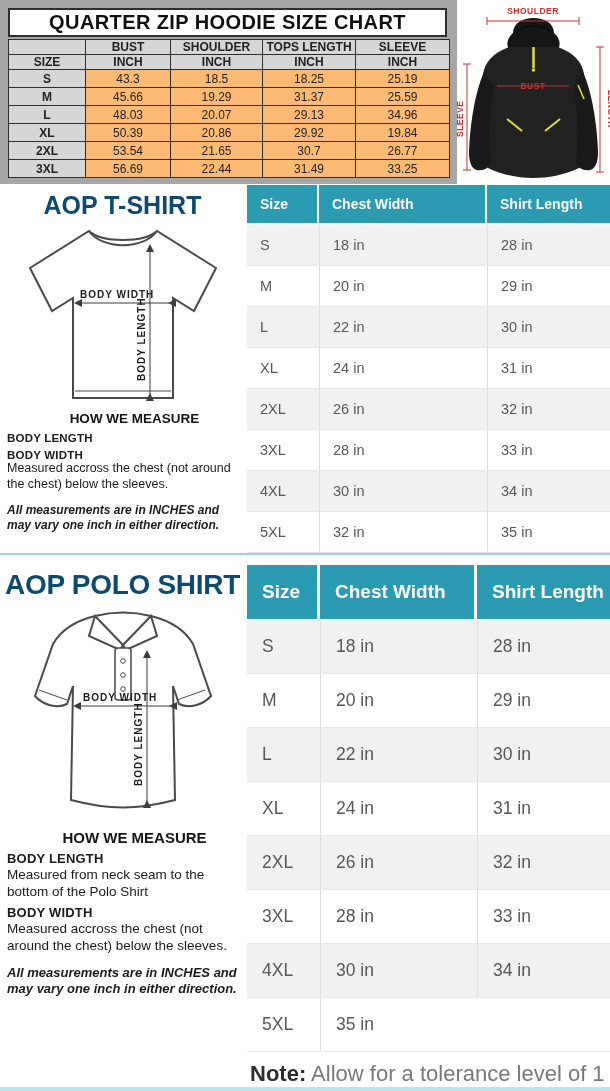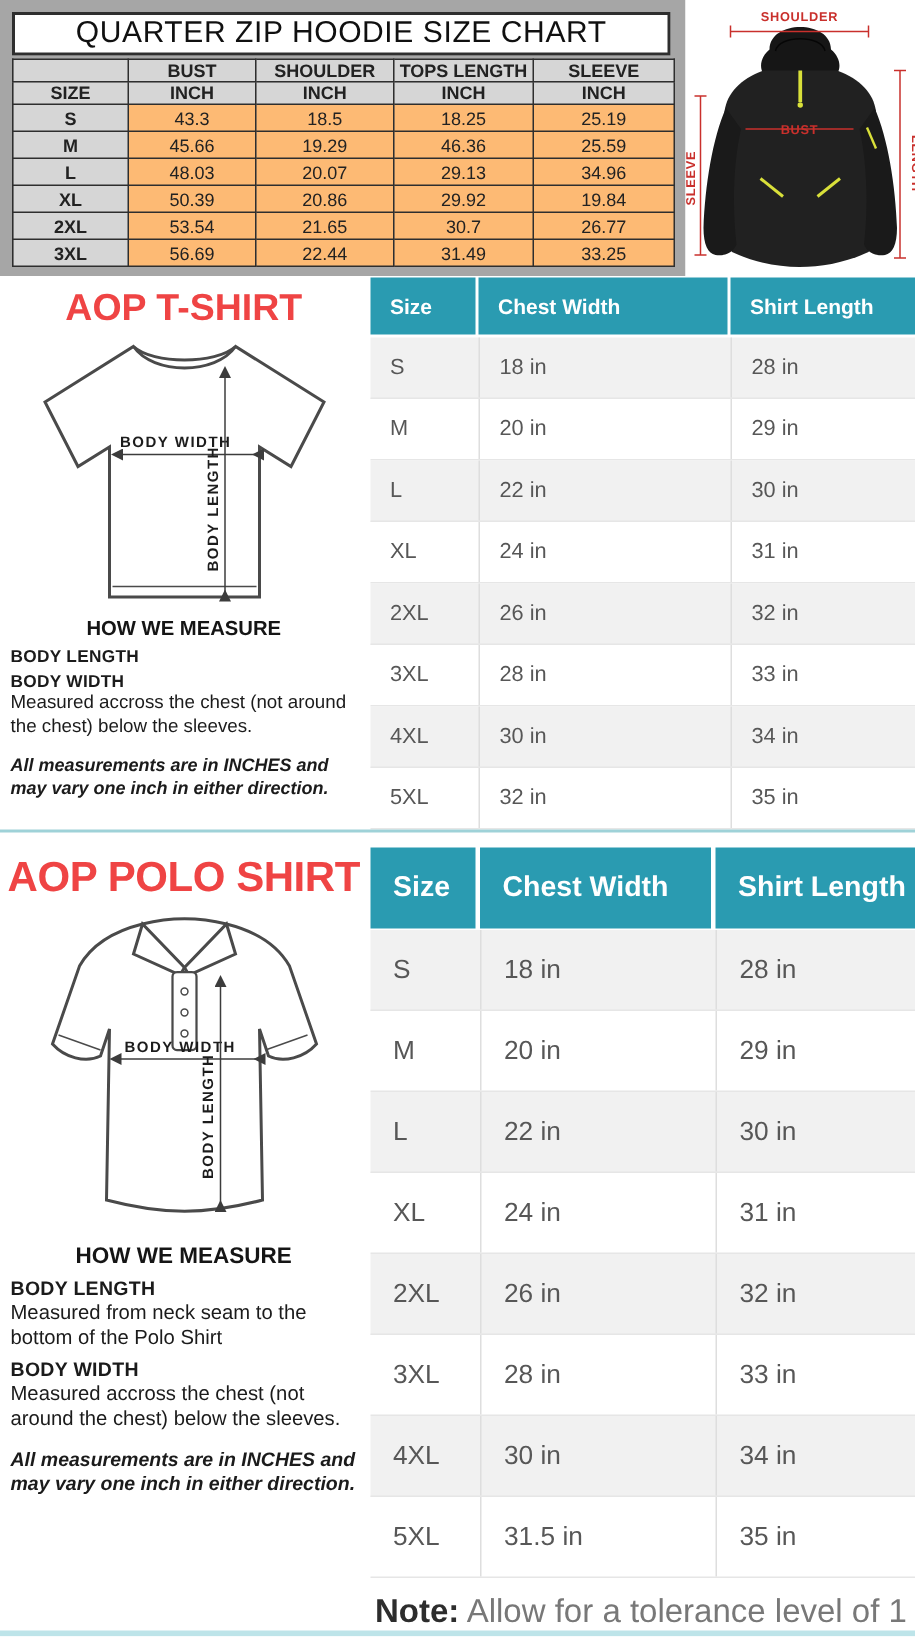--- a/index.html
+++ b/index.html
@@ -3,35 +3,35 @@
 <meta charset="utf-8">
 <style>
   html,body{margin:0;padding:0;background:#fff;}
   #canvas{position:relative;width:610px;height:1091px;background:#fff;
           font-family:"Liberation Sans",sans-serif;overflow:hidden;}
 
   
   .hoodie-panel{position:absolute;left:0;top:0;width:457px;height:184px;background:#a6a6a6;}
   .hoodie-title{position:absolute;left:8px;top:8px;width:435px;height:25px;background:#fff;
     border:2px solid #2e2e2e;display:flex;align-items:center;justify-content:center;
-    font-weight:normal;font-size:20px;letter-spacing:.4px;color:#101010;}
+    font-weight:bold;font-size:20px;letter-spacing:.4px;color:#101010;}
   .htable{position:absolute;left:8px;top:39px;width:441px;border-collapse:collapse;
     table-layout:fixed;font-size:12px;color:#222;}
   .htable td{border:1px solid #2e2e2e;text-align:center;padding:0;background:#fdba74;}
   .htable .hh td{height:14px;font-weight:bold;}
   .htable .hd td{height:17px;}
   .htable td.hgray{background:#d6d6d6;}
   .htable .hd td.hsz{font-weight:bold;}
   .hoodie-fig{position:absolute;left:457px;top:0;width:153px;height:184px;background:#fff;}
 
   
-  .sec-title{position:absolute;left:0;width:245px;text-align:center;font-weight:bold;color:#ef4444;}
+  .sec-title{position:absolute;left:0;width:245px;text-align:center;font-weight:bold;color:#0c4a6e;}
   #tshirt-title{top:191px;font-size:25px;}
   #polo-title{top:569px;font-size:28px;letter-spacing:-.3px;}
-  .measure-heading{position:absolute;left:0;width:245px;text-align:center;font-weight:bold;color:#151515;}
+  .measure-heading{position:absolute;left:12px;width:245px;text-align:center;font-weight:bold;color:#151515;}
   #tshirt-mh{top:411px;font-size:13.5px;}
   #polo-mh{top:829px;font-size:15px;}
   .measure-body{position:absolute;color:#1b1b1b;}
   #tshirt-mb{left:7px;top:432px;width:234px;font-size:12.5px;}
   #polo-mb{left:7px;top:851px;width:239px;font-size:13.5px;}
   .m-term{font-weight:bold;margin-top:5px;letter-spacing:.2px;}
   #tshirt-mb .m-term{font-size:11.5px;}
   #polo-mb .m-term{font-size:13px;}
   .m-term:first-child{margin-top:0;}
   .m-desc{line-height:1.27;}
@@ -120,21 +120,21 @@
           <td class="hgray hsz">S</td>
           <td>43.3</td>
           <td>18.5</td>
           <td>18.25</td>
           <td>25.19</td>
         </tr>
         <tr class="hd">
           <td class="hgray hsz">M</td>
           <td>45.66</td>
           <td>19.29</td>
-          <td>46.36</td>
+          <td>31.37</td>
           <td>25.59</td>
         </tr>
         <tr class="hd">
           <td class="hgray hsz">L</td>
           <td>48.03</td>
           <td>20.07</td>
           <td>29.13</td>
           <td>34.96</td>
         </tr>
         <tr class="hd">
@@ -339,21 +339,20 @@
           <div class="cell c2">28 in</div>
           <div class="cell c3">33 in</div>
         </div>
       <div class="row">
           <div class="cell c1">4XL</div>
           <div class="cell c2">30 in</div>
           <div class="cell c3">34 in</div>
         </div>
       <div class="row">
           <div class="cell c1">5XL</div>
-          <div class="cell c2">31.5 in</div>
           <div class="cell c3">35 in</div>
         </div>
     </div>
   </div>
 
   <div class="footer-note"><span class="nb">Note:</span><span> Allow for a tolerance level of 1 inch</span></div>
 
   <div class="divider" id="div2"></div>
 </div>
 

